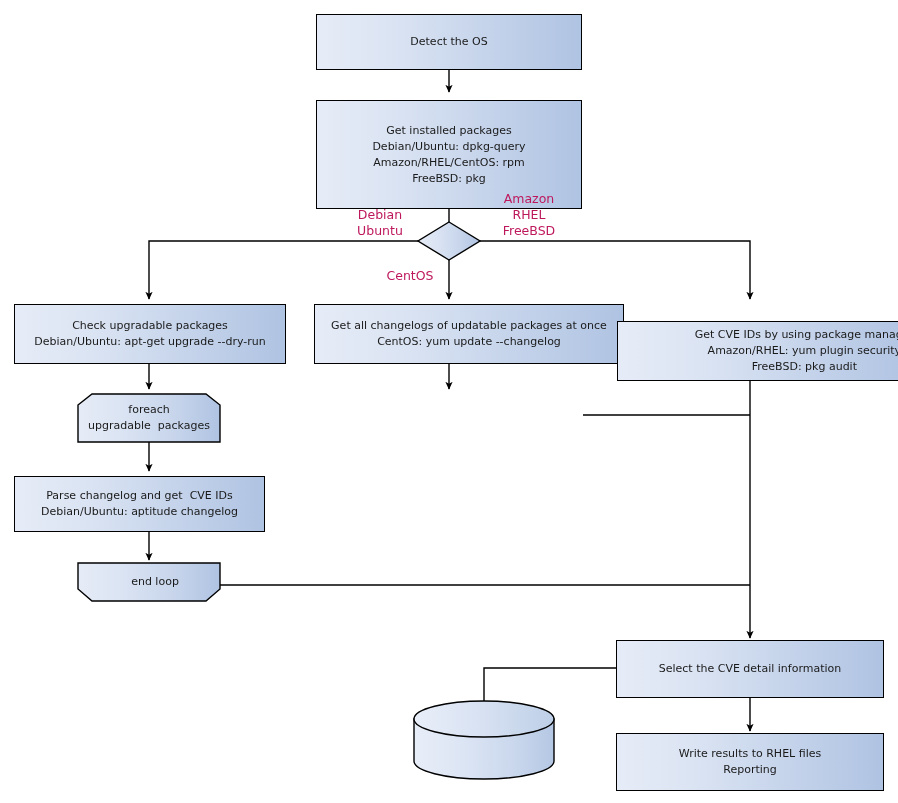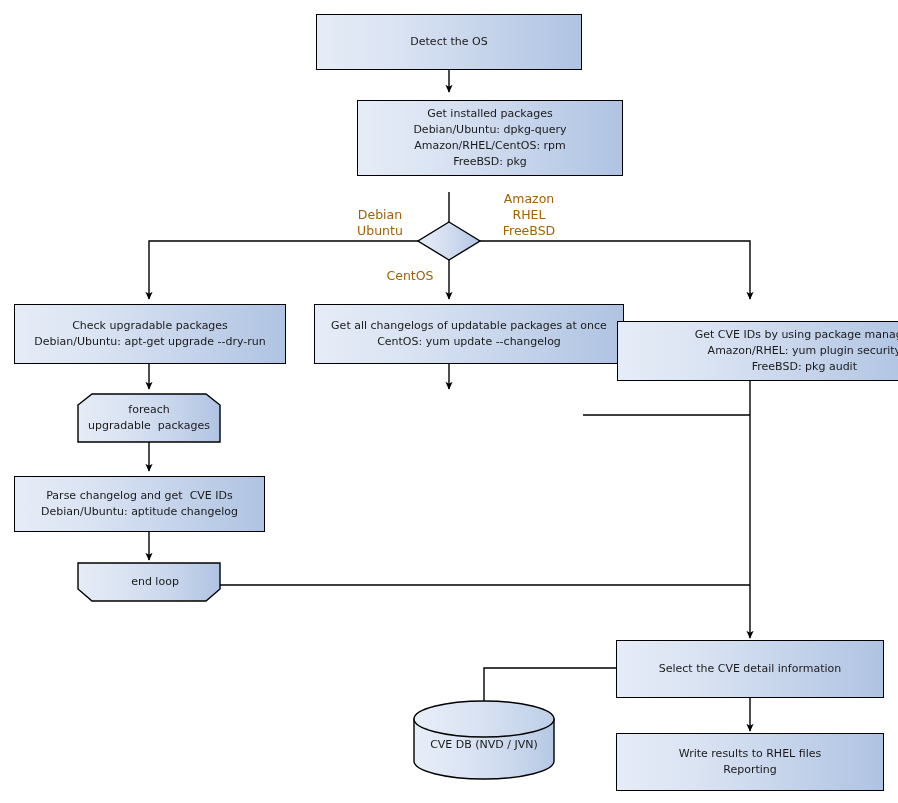--- a/index.html
+++ b/index.html
@@ -43,21 +43,21 @@
     background: linear-gradient(to right, #e6ecf7 0%, #dbe4f3 28%, #c3d2ea 68%, #afc3e2 100%);
   }
   .loopstart, .loopend {
     background: linear-gradient(to right, #e6ecf7 0%, #dbe4f3 30%, #c8d6ec 70%, #b6c8e4 100%);
     border-radius: 23px;
   }
   .edge-label {
     position: absolute;
     font-size: 12.5px;
     line-height: 16px;
-    color: #a16207;
+    color: #be185d;
     white-space: pre;
     text-align: center;
     z-index: 3;
   }
   .node-text {
     display: block;
     white-space: pre;
   }
 </style>
 </head>
@@ -135,21 +135,21 @@
     <g>
       <path d="M414,719 L414,761 A70,18 0 0 0 554,761 L554,719 Z" fill="url(#cylBodyGrad)" stroke="#000000" stroke-width="1.4"></path>
       <ellipse cx="484" cy="719" rx="70" ry="18" fill="url(#cylTopGrad)" stroke="#000000" stroke-width="1.4"></ellipse>
     </g>
   </svg>
 
   <div class="node box" style="left:316px; top:14px; width:266px; height:56px;">
     <span class="node-text">Detect the OS</span>
   </div>
 
-  <div class="node box" style="left:316px; top:100px; width:266px; height:76px;margin-left:41px;">
+  <div class="node box" style="left:316px; top:100px; width:266px; height:109px;">
     <span class="node-text">Get installed packages
 Debian/Ubuntu: dpkg-query
 Amazon/RHEL/CentOS: rpm
 FreeBSD: pkg</span>
   </div>
 
   <div class="node box" style="left:14px; top:304px; width:272px; height:60px;">
     <span class="node-text">Check upgradable packages
 Debian/Ubuntu: apt-get upgrade --dry-run</span>
   </div>
@@ -177,23 +177,20 @@
   </div>
 
   <div class="node loopend" style="left:84px; top:563px; width:142px; height:38px; background:none;">
     <span class="node-text">end loop</span>
   </div>
 
   <div class="node box" style="left:616px; top:640px; width:268px; height:58px;">
     <span class="node-text">Select the CVE detail information</span>
   </div>
 
-  <div class="node" style="left:414px; top:700px; width:140px; height:78px; background:none;">
-    <span class="node-text" style="transform: translateY(6px);">CVE DB (NVD / JVN)</span>
-  </div>
 
   <div class="node box" style="left:616px; top:733px; width:268px; height:58px;">
     <span class="node-text">Write results to RHEL files
 Reporting</span>
   </div>
 
   <div class="edge-label" style="left:345px; top:207px; width:70px; text-align:center;">Debian
 Ubuntu</div>
 
   <div class="edge-label" style="left:489px; top:191px; width:80px; text-align:center;">Amazon

